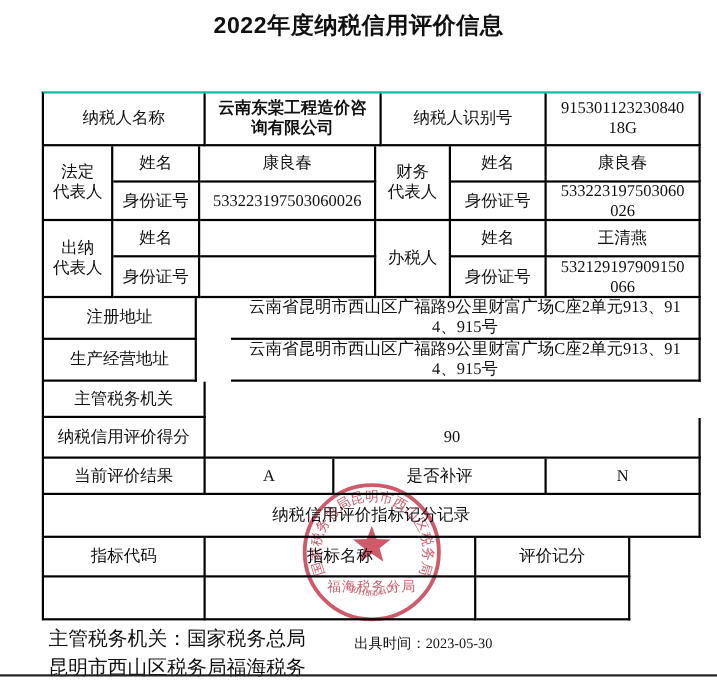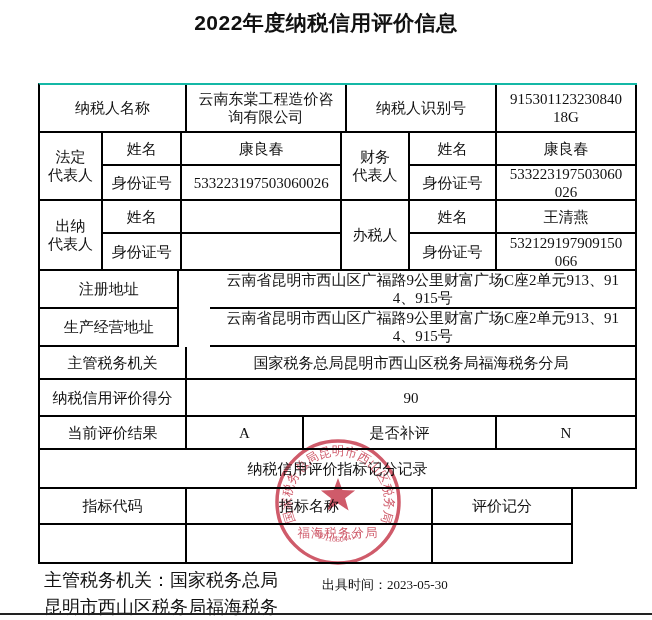--- a/index.html
+++ b/index.html
@@ -14,21 +14,21 @@
   .stack{display:flex;flex-direction:column;}
   .cell{box-sizing:border-box;border-right:2px solid #000;border-bottom:2px solid #000;
         display:flex;flex-direction:column;align-items:center;justify-content:center;
         text-align:center;font-size:15px;line-height:1.2;word-break:break-all;
         padding:1px 3px;}
   .cell span{display:block;}
   .w68{width:68px}.w79{width:79px}.w147{width:147px}.w160{width:160px}.w150{width:150px}
   .w140{width:140px}.w63{width:73px}.w87{width:87px}.w450{width:450px}.w117{width:117px}
   .w193{width:193px}.w310{width:246px}.w597{width:597px}.w239{width:239px}.w227{width:227px}
   .padL{padding:1px 12px;}
-  .padC{padding:1px 7px;}
+  .padC{padding:1px 7px;font-weight:bold;}
   .padA{padding:1px 10px;margin-left:31px;}
   .stamp{position:absolute;left:272px;top:436px;width:132px;height:132px;
          opacity:.85;mix-blend-mode:multiply;}
   .stamp text{font-family:"Liberation Serif","DejaVu Serif",serif;}
   .footer-left{position:absolute;left:38px;top:567px;width:246px;text-align:center;
                font-size:18px;line-height:1.5;}
   .footer-right{position:absolute;left:322px;top:576px;font-size:13px;}
   .bottom-rule{position:absolute;left:0;top:613px;width:652px;height:2px;background:#222;}
 </style>
 </head>
@@ -109,21 +109,20 @@
     <div class="cell w450 padA">云南省昆明市西山区广福路9公里财富广场C座2单元913、914、915号</div>
   </div>
 
   <div class="row" style="height:38px">
     <div class="cell w147">生产经营地址</div>
     <div class="cell w450 padA">云南省昆明市西山区广福路9公里财富广场C座2单元913、914、915号</div>
   </div>
 
   <div class="row" style="height:33px">
     <div class="cell w147">主管税务机关</div>
-    <div class="cell w450">国家税务总局昆明市西山区税务局福海税务分局</div>
   </div>
 
   <div class="row" style="height:37px">
     <div class="cell w147">纳税信用评价得分</div>
     <div class="cell w450">90</div>
   </div>
 
   <div class="row" style="height:33px">
     <div class="cell w147">当前评价结果</div>
     <div class="cell w117">A</div>

